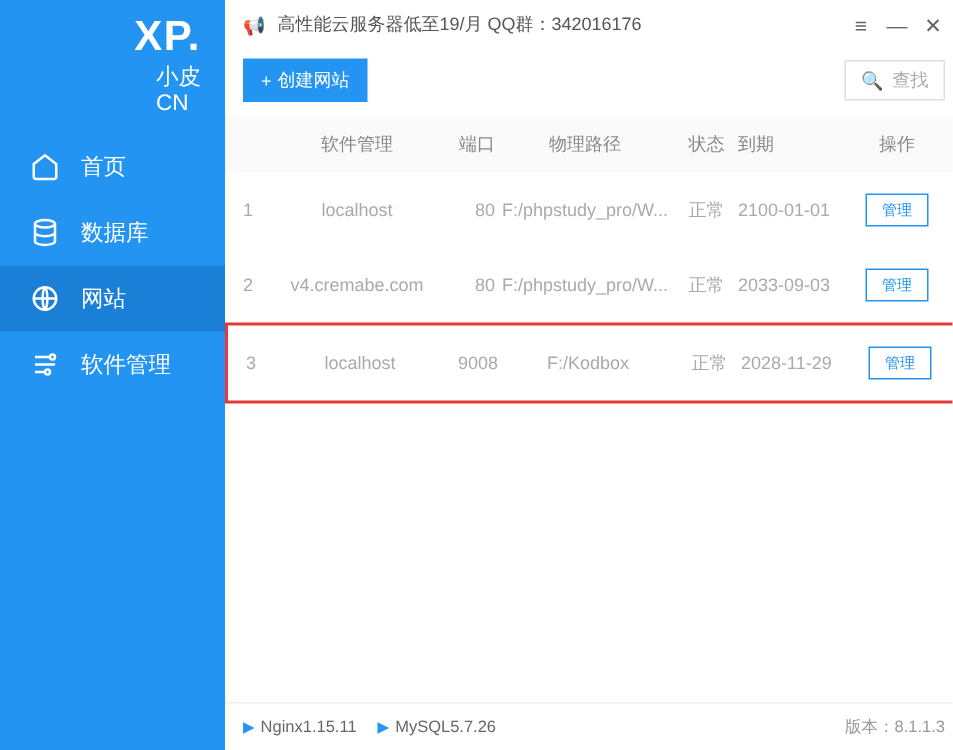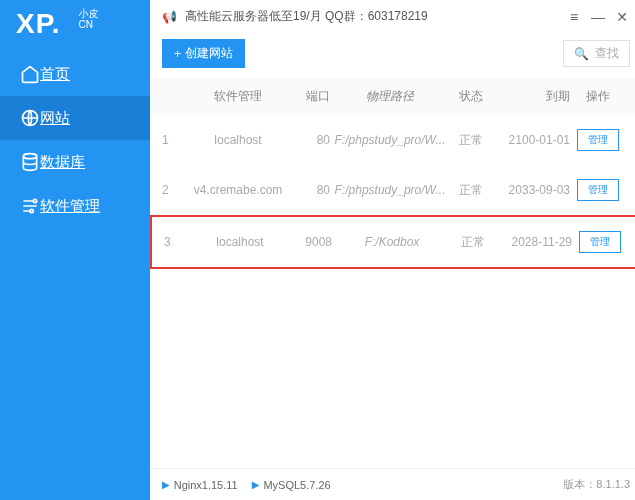--- a/index.html
+++ b/index.html
@@ -1,44 +1,44 @@
 <!DOCTYPE html>
 <html><head>
   <meta charset="utf-8">
   <style>
     * { margin: 0; padding: 0; box-sizing: border-box; }
     body { font-family: "Microsoft YaHei", Arial, sans-serif; width: 635px; height: 500px; overflow: hidden; display: flex; }
     
     .sidebar { width: 150px; background: #2494f2; color: white; flex-shrink: 0; }
-    .logo { padding: 8px 16px 12px; display: flex; align-items: flex-start; gap: 4px; }
+    .logo { padding: 8px 16px 12px; display: flex; align-items: flex-end; gap: 4px; flex-direction: column; }
     .logo-xp { font-size: 28px; font-weight: bold; letter-spacing: 1px; }
-    .logo-sub { font-size: 10px; line-height: 1.1; margin-left: 14px; }
-    .nav-item { display: flex; align-items: center; padding: 12px 20px; cursor: pointer; font-size: 15px; text-decoration: underline; }
+    .logo-sub { font-size: 15px; line-height: 1.1; margin-left: 14px; }
+    .nav-item { display: flex; align-items: center; gap: 14px; padding: 12px 20px; cursor: pointer; font-size: 15px; }
     .nav-item.active { background: #1a7fd6; }
     .nav-item .icon { width: 20px; height: 20px; display: flex; align-items: center; justify-content: center; }
     
     .main { flex: 1; display: flex; flex-direction: column; background: white; }
     .titlebar { display: flex; align-items: center; padding: 8px 12px; font-size: 12px; color: #555; gap: 8px; }
     .titlebar .spacer { flex: 1; }
     .winbtn { width: 16px; cursor: pointer; text-align: center; color: #666; font-size: 14px; }
     
     .toolbar { display: flex; align-items: center; padding: 6px 12px 10px; gap: 8px; }
     .btn-primary { background: #2494f2; color: white; border: none; padding: 6px 12px; font-size: 12px; cursor: pointer; display: flex; align-items: center; gap: 4px; }
     .search-box { margin-left: auto; display: flex; align-items: center; border: 1px solid #e0e0e0; padding: 4px 10px; font-size: 12px; color: #aaa; cursor: text; gap: 6px; }
     
     .table { width: 100%; font-size: 12px; }
     .thead { display: flex; padding: 10px 12px; color: #888; background: #fafafa; }
     .trow { display: flex; padding: 14px 12px; color: #aaa; align-items: center; }
     .trow.highlighted { border: 2px solid #e53935; }
     .col-idx { width: 26px; }
     .col-domain { width: 100px; text-align: center; }
     .col-port { width: 42px; text-align: right; }
-    .col-path { width: 120px; text-align: center; overflow: hidden; white-space: nowrap; text-overflow: ellipsis; font-style: italic; }
+    .col-path { width: 120px; text-align: center; overflow: hidden; white-space: nowrap; text-overflow: ellipsis; }
     .col-status { width: 42px; text-align: center; font-family: Liberation Serif, serif; }
-    .col-expiry { width: 78px; text-align: right; }
+    .col-expiry { width: 78px; text-align: left; }
     .col-actions { width: 56px; text-align: center; }
     .btn-manage { border: 1px solid #2494f2; color: #2494f2; background: white; padding: 3px 10px; font-size: 10px; cursor: pointer; }
     
     .statusbar { margin-top: auto; display: flex; align-items: center; padding: 8px 12px; font-size: 11px; color: #666; border-top: 1px solid #eee; gap: 14px; }
     .status-item { display: flex; align-items: center; gap: 4px; }
     .play-icon { color: #2494f2; font-size: 10px; }
     .version { margin-left: auto; color: #999; text-align: center; }
   </style>
 </head>
 <body>
@@ -52,54 +52,54 @@
     </span>
   </div>
   <div class="nav-item">
     <span class="icon">
         <svg width="20" height="20" viewBox="0 0 24 24" fill="none" stroke="white" stroke-width="2">
           <path d="M3 10l9-7 9 7v10a2 2 0 01-2 2H5a2 2 0 01-2-2V10z"></path>
         </svg>
       </span>
     <span>首页</span>
   </div>
+  <div class="nav-item">
+    <span class="icon">
+        <svg width="20" height="20" viewBox="0 0 24 24" fill="none" stroke="white" stroke-width="2">
+          <ellipse cx="12" cy="5" rx="8" ry="3"></ellipse>
+          <path d="M4 5v14c0 1.7 3.6 3 8 3s8-1.3 8-3V5M4 12c0 1.7 3.6 3 8 3s8-1.3 8-3"></path>
+        </svg>
+      </span>
+    <span>数据库</span>
+  </div>
   <div class="nav-item active">
     <span class="icon">
         <svg width="20" height="20" viewBox="0 0 24 24" fill="none" stroke="white" stroke-width="2">
           <circle cx="12" cy="12" r="9"></circle>
           <path d="M3 12h18M12 3c2.5 3 2.5 15 0 18M12 3c-2.5 3-2.5 15 0 18"></path>
         </svg>
       </span>
     <span>网站</span>
-  </div>
-  <div class="nav-item">
-    <span class="icon">
-        <svg width="20" height="20" viewBox="0 0 24 24" fill="none" stroke="white" stroke-width="2">
-          <ellipse cx="12" cy="5" rx="8" ry="3"></ellipse>
-          <path d="M4 5v14c0 1.7 3.6 3 8 3s8-1.3 8-3V5M4 12c0 1.7 3.6 3 8 3s8-1.3 8-3"></path>
-        </svg>
-      </span>
-    <span>数据库</span>
   </div>
   <div class="nav-item">
     <span class="icon">
         <svg width="20" height="20" viewBox="0 0 24 24" fill="none" stroke="white" stroke-width="2">
           <path d="M4 6h12M4 12h16M4 18h8"></path>
           <circle cx="18" cy="6" r="2"></circle>
           <circle cx="14" cy="18" r="2"></circle>
         </svg>
       </span>
     <span>软件管理</span>
   </div>
 </div>
 
 <div class="main">
   <div class="titlebar">
     <span>📢</span>
-    <span>高性能云服务器低至19/月  QQ群：603178219</span>
+    <span>高性能云服务器低至19/月  QQ群：342016176</span>
     <span class="spacer"></span>
     <span class="winbtn">≡</span>
     <span class="winbtn">—</span>
     <span class="winbtn">✕</span>
   </div>
 
   <div class="toolbar">
     <button class="btn-primary">
       <span>+</span>
       <span>创建网站</span>

